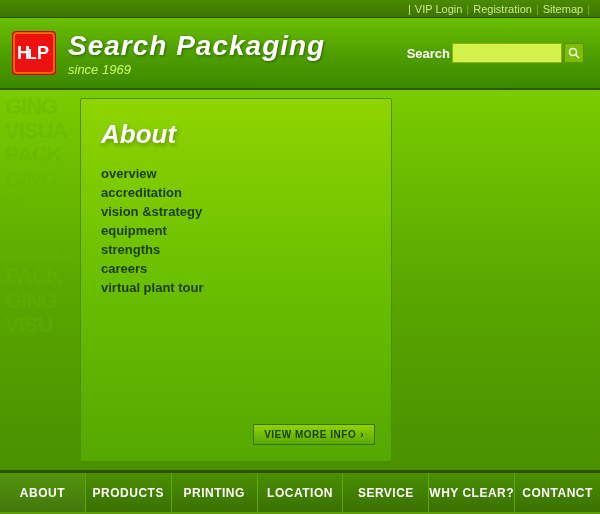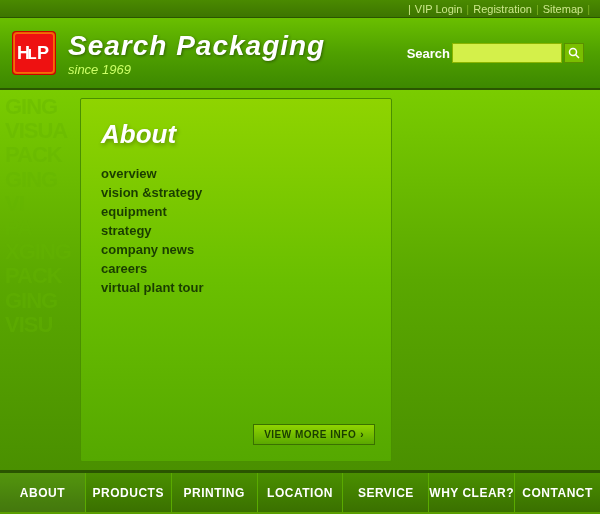--- a/index.html
+++ b/index.html
@@ -268,24 +268,24 @@
   <div class="sidebar-watermark">
     <div class="watermark-text">
       GING<br>VISUA<br>PACK<br>GING<br>VI<br>PA<br>XGING<br>PACK<br>GING<br>VISU
     </div>
   </div>
 
   <div class="content-panel">
     <div class="about-title">About</div>
     <div class="nav-links">
     <a class="nav-link">overview</a>
+        <a class="nav-link">accreditation</a>
         <a class="nav-link">vision &amp;strategy</a>
         <a class="nav-link">equipment</a>
-        <a class="nav-link">strategy</a>
-        <a class="nav-link">company news</a>
+        <a class="nav-link">strengths</a>
         <a class="nav-link">careers</a>
         <a class="nav-link">virtual plant tour</a>
       </div>
     <button class="view-more-btn">
       <span>VIEW MORE INFO</span>
       <span>›</span>
     </button>
   </div>
 
   <div class="right-empty"></div>

